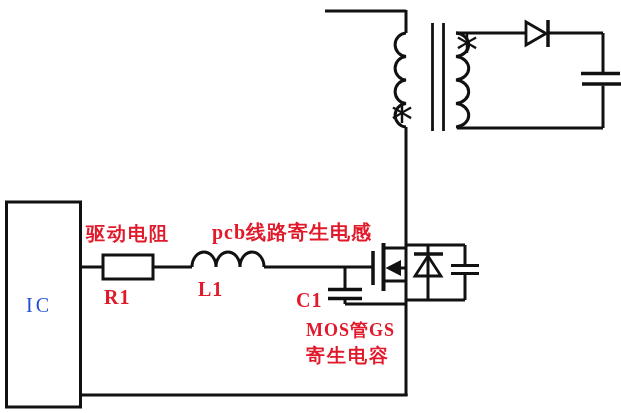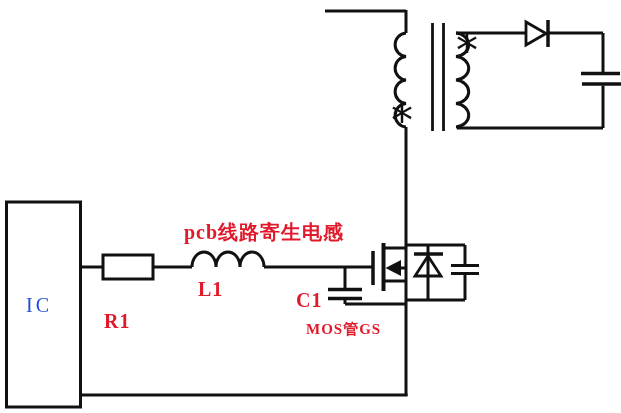--- a/index.html
+++ b/index.html
@@ -101,24 +101,26 @@
         <line x1="581" y1="73.5" x2="620" y2="73.5" stroke-width="3.5"></line>
         <line x1="582" y1="84" x2="621" y2="84" stroke-width="3.5"></line>
       </g>
       <line x1="603" y1="85.5" x2="603" y2="128" stroke-width="3"></line>
       <line x1="457" y1="128" x2="603" y2="128" stroke-width="3"></line>
     </g>
   </svg>
 
   <div class="lbl blk ref" style="left:26px;top:294px;letter-spacing:3px;font-weight:normal;">IC</div>
 
+  <div class="lbl red cn19" style="left:86px;top:224px;">驱动电阻</div>
 
-  <div class="lbl red cn20" style="left:184px;top:221px;">pcb线路寄生电感</div>
+  <div class="lbl red cn20" style="left:212px;top:221px;">pcb线路寄生电感</div>
 
-  <div class="lbl red ref" style="left:104px;top:286px;margin-top:24px;">R1</div>
+  <div class="lbl red ref" style="left:104px;top:286px;">R1</div>
 
   <div class="lbl red ref" style="left:198px;top:278px;">L1</div>
 
   <div class="lbl red ref" style="left:296px;top:289px;font-family:Liberation Serif, serif;">C1</div>
 
-  <div class="lbl red" style="left:306px;top:321px;font-size:15px;letter-spacing:1px;">MOS管GS</div>
+  <div class="lbl red" style="left:306px;top:321px;font-size:18px;letter-spacing:1px;">MOS管GS</div>
 
+  <div class="lbl red cn19" style="left:306px;top:346px;">寄生电容</div>
 </div>
 
 </body></html>

